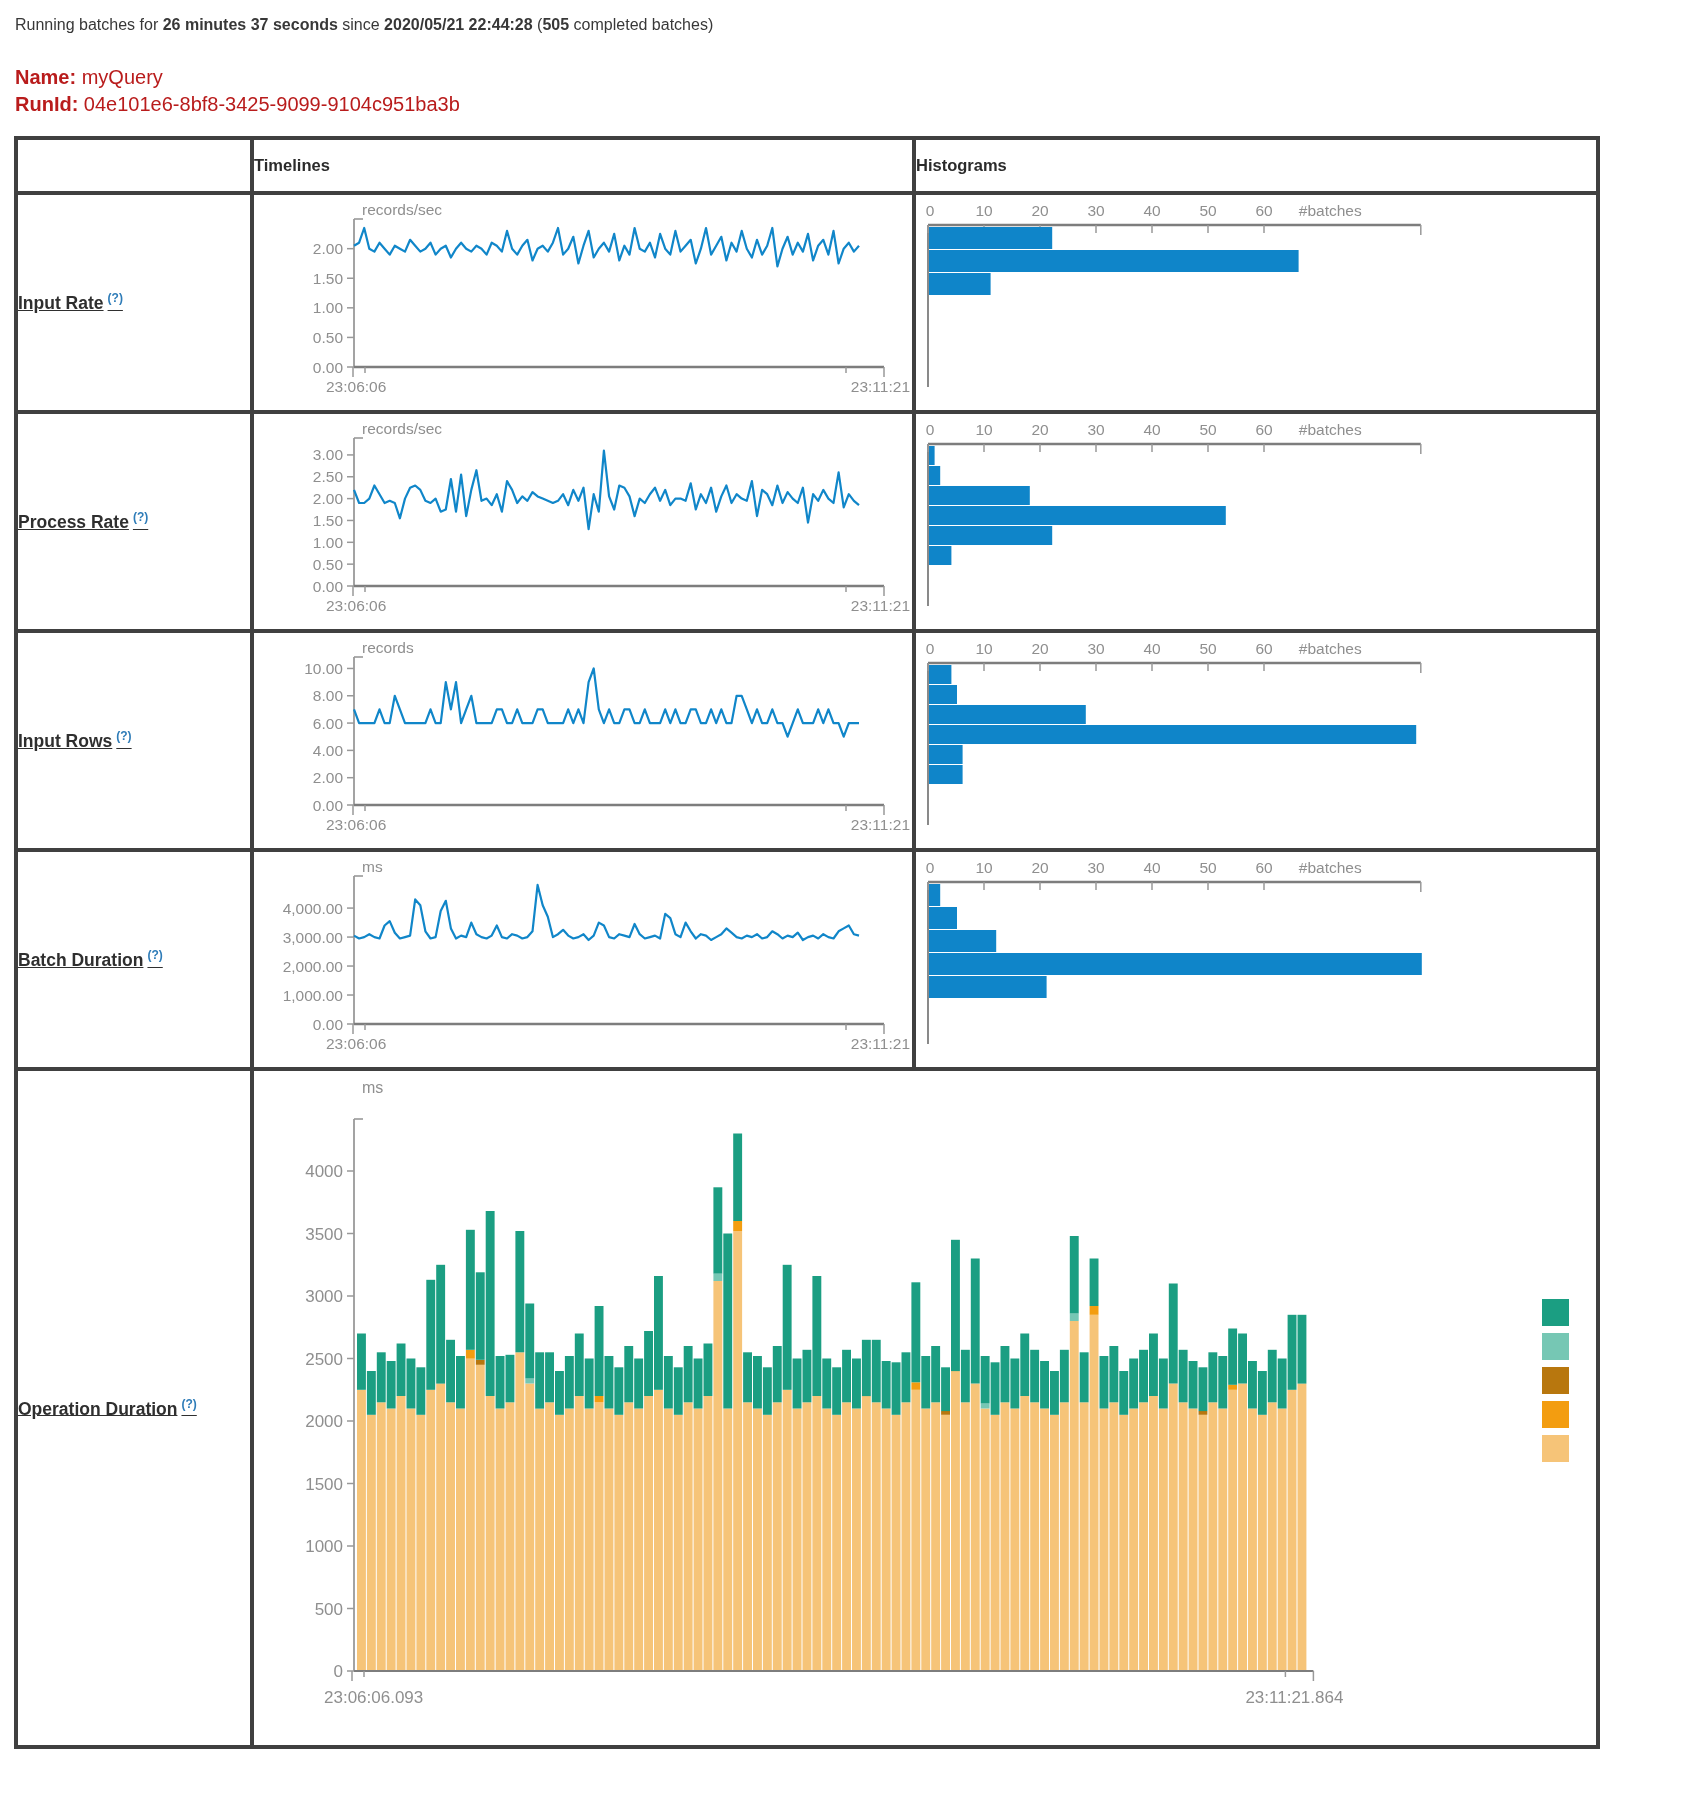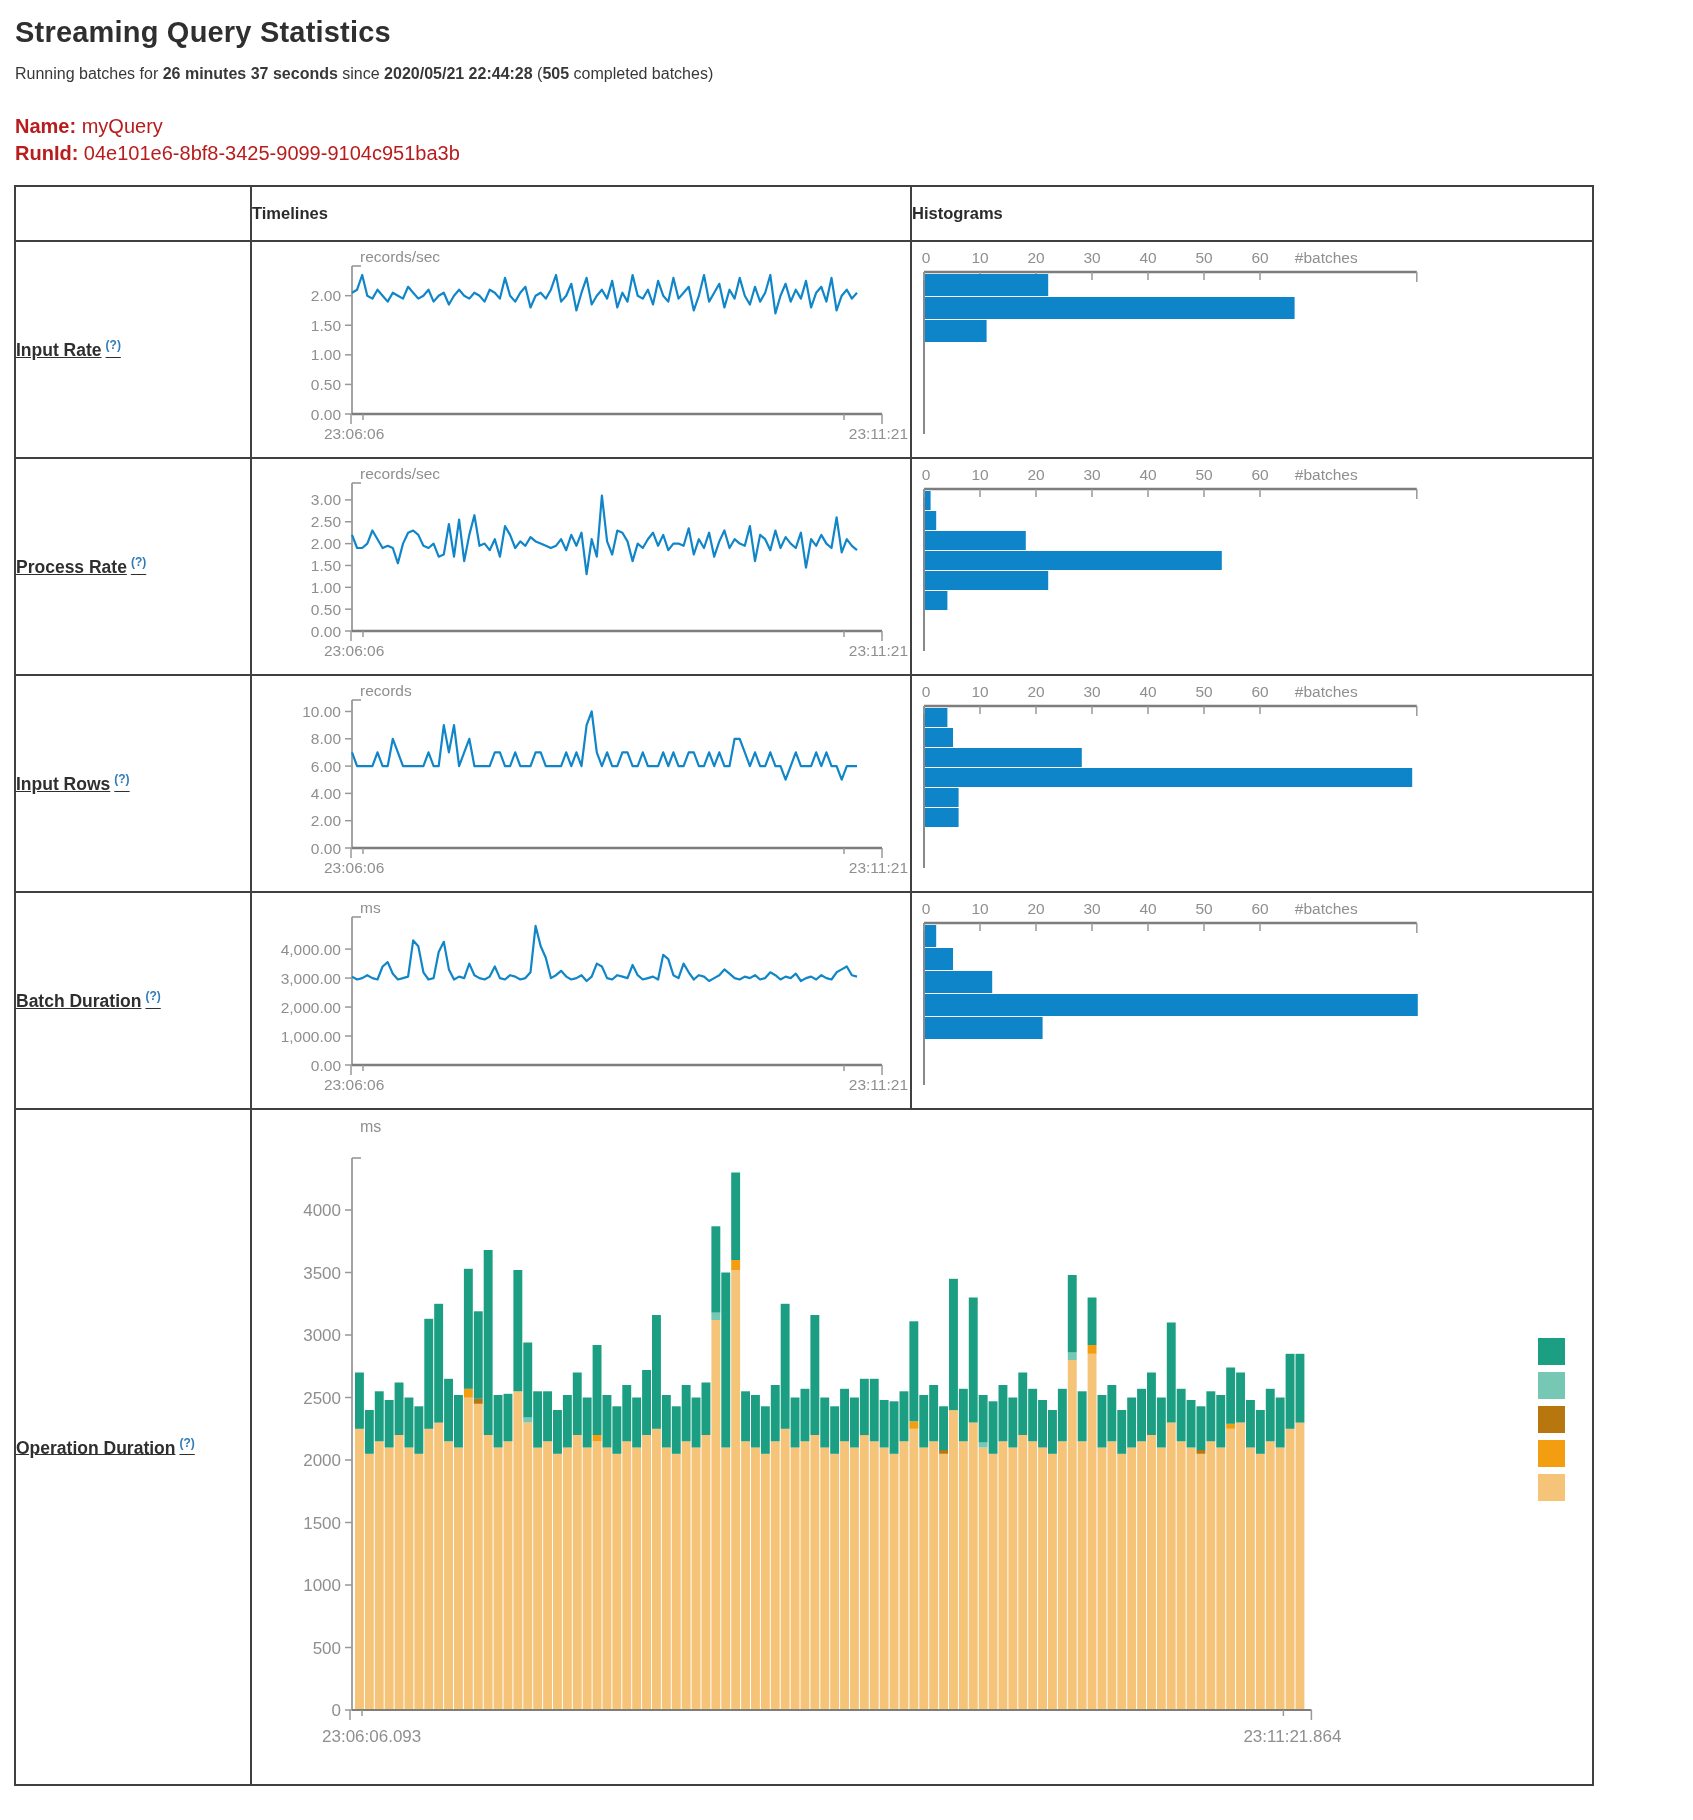--- a/index.html
+++ b/index.html
@@ -4,37 +4,36 @@
 <style>
   html,body{margin:0;padding:0;background:#fff;}
   body{font-family:"Liberation Sans","DejaVu Sans",sans-serif;color:#333;width:1693px;}
   .page{width:1693px;min-height:1820px;background:#fff;}
   h1.title{font-size:29px;font-weight:700;color:#2f2f2f;margin:16px 0 0 15px;letter-spacing:.2px;}
   .subtitle{font-size:16px;color:#383838;margin:16px 0 0 15px;}
   .subtitle b{font-weight:700;}
   .meta{margin:30px 0 16px 15px;font-size:20px;line-height:27px;color:#b91c1c;}
   .meta .row b{font-weight:700;}
   table.stats{border-collapse:collapse;margin:18px 0 20px 14px;table-layout:fixed;}
-  table.stats th, table.stats td{border:2px solid #404040;padding:0;vertical-align:middle;}
+  table.stats th, table.stats td{border:4px solid #404040;padding:0;vertical-align:middle;}
   th.colhead{font-size:16.5px;font-weight:700;color:#2b2b2b;text-align:left;padding:16px 0 16px 12px;height:22px;}
   td.rowlabel{font-size:17.5px;font-weight:700;color:#2f2f2f;padding-left:13px;text-align:left;text-decoration:underline;}
   td.rowlabel sup{font-size:12px;font-weight:700;color:#2e7cb8;margin-left:4px;cursor:pointer;}
   td.chartcell{vertical-align:top;}
   .chart-mount{display:block;line-height:0;}
   .oprow-cell{position:relative;vertical-align:top;}
   .op-legend{position:absolute;top:228px;right:27px;display:flex;flex-direction:column;}
   .op-legend .sw{width:27px;height:27px;margin-bottom:7px;}
   svg text{font-family:"Liberation Sans","DejaVu Sans",sans-serif;}
 </style>
 </head>
 <body>
 
 <div class="page">
 
-  <h1 class="title">Streaming Query Statistics</h1>
 
   <p class="subtitle"><span>Running batches for </span><b>26 minutes 37 seconds</b><span> since </span><b>2020/05/21 22:44:28</b><span> (</span><b>505</b><span> completed batches)</span></p>
 
   <div class="meta">
     <div class="row"><b>Name:</b><span> myQuery</span></div>
     <div class="row"><b>RunId:</b><span> 04e101e6-8bf8-3425-9099-9104c951ba3b</span></div>
   </div>
 
   <table class="stats">
     <colgroup>

